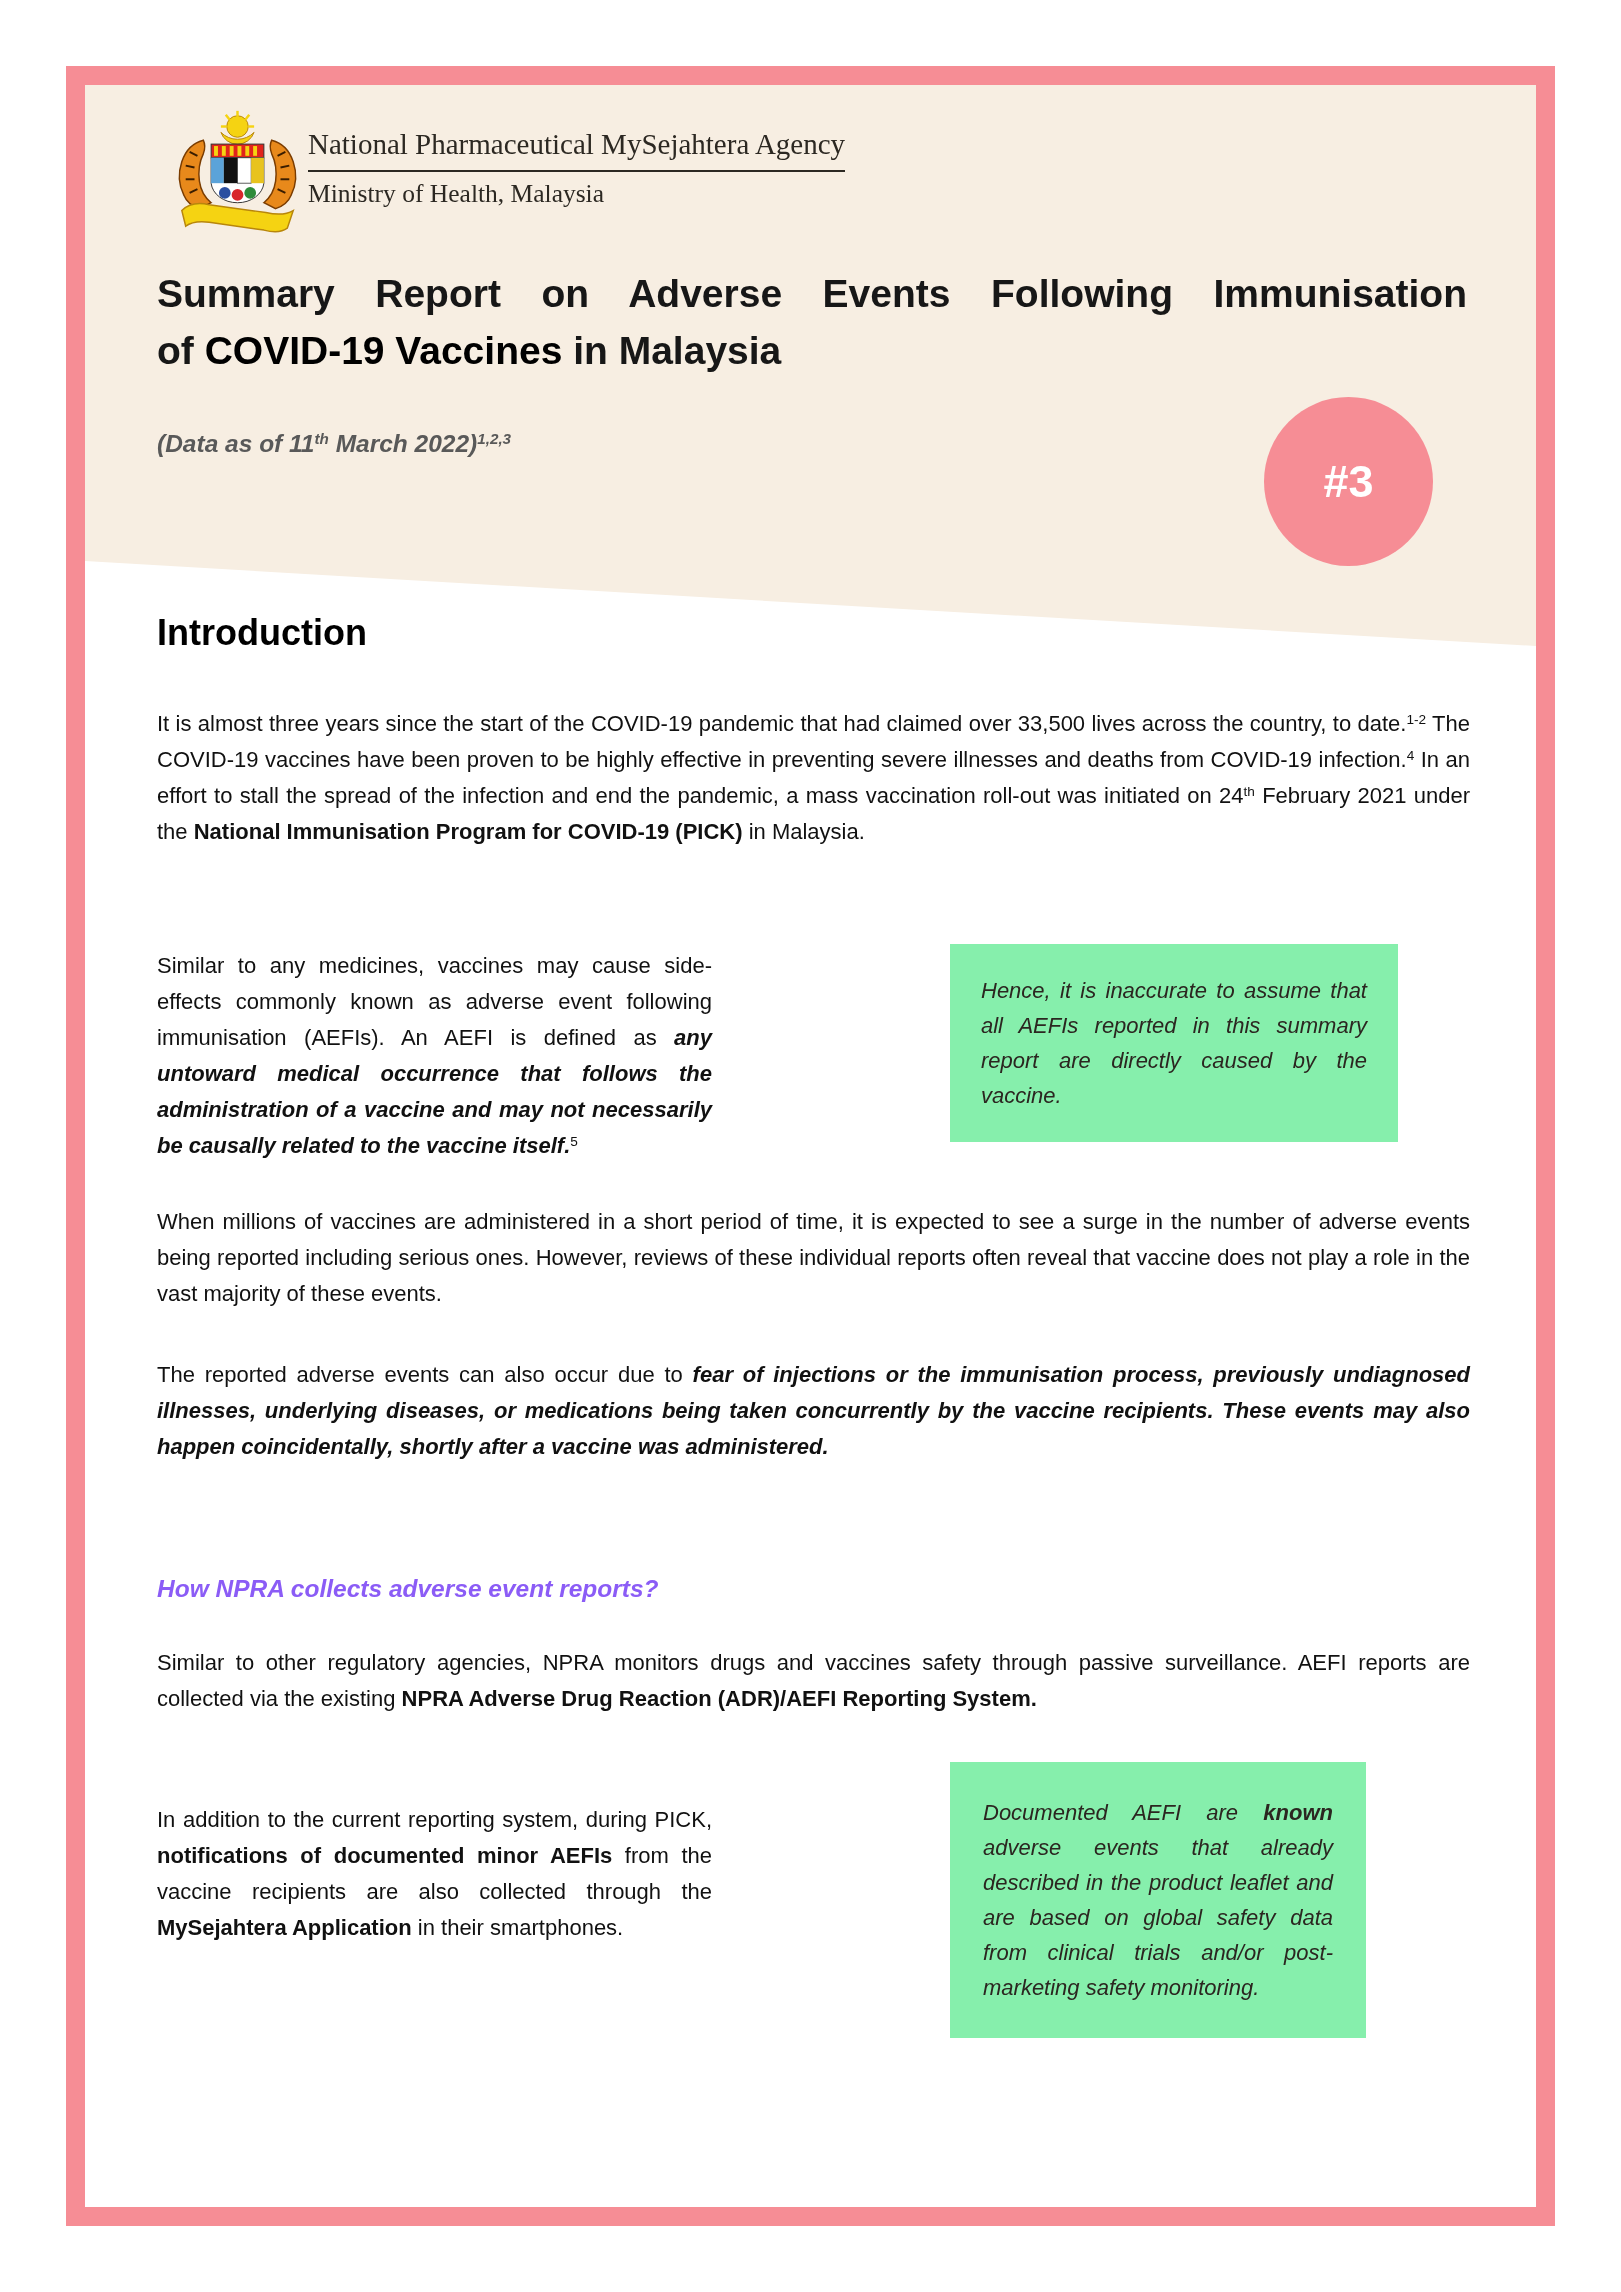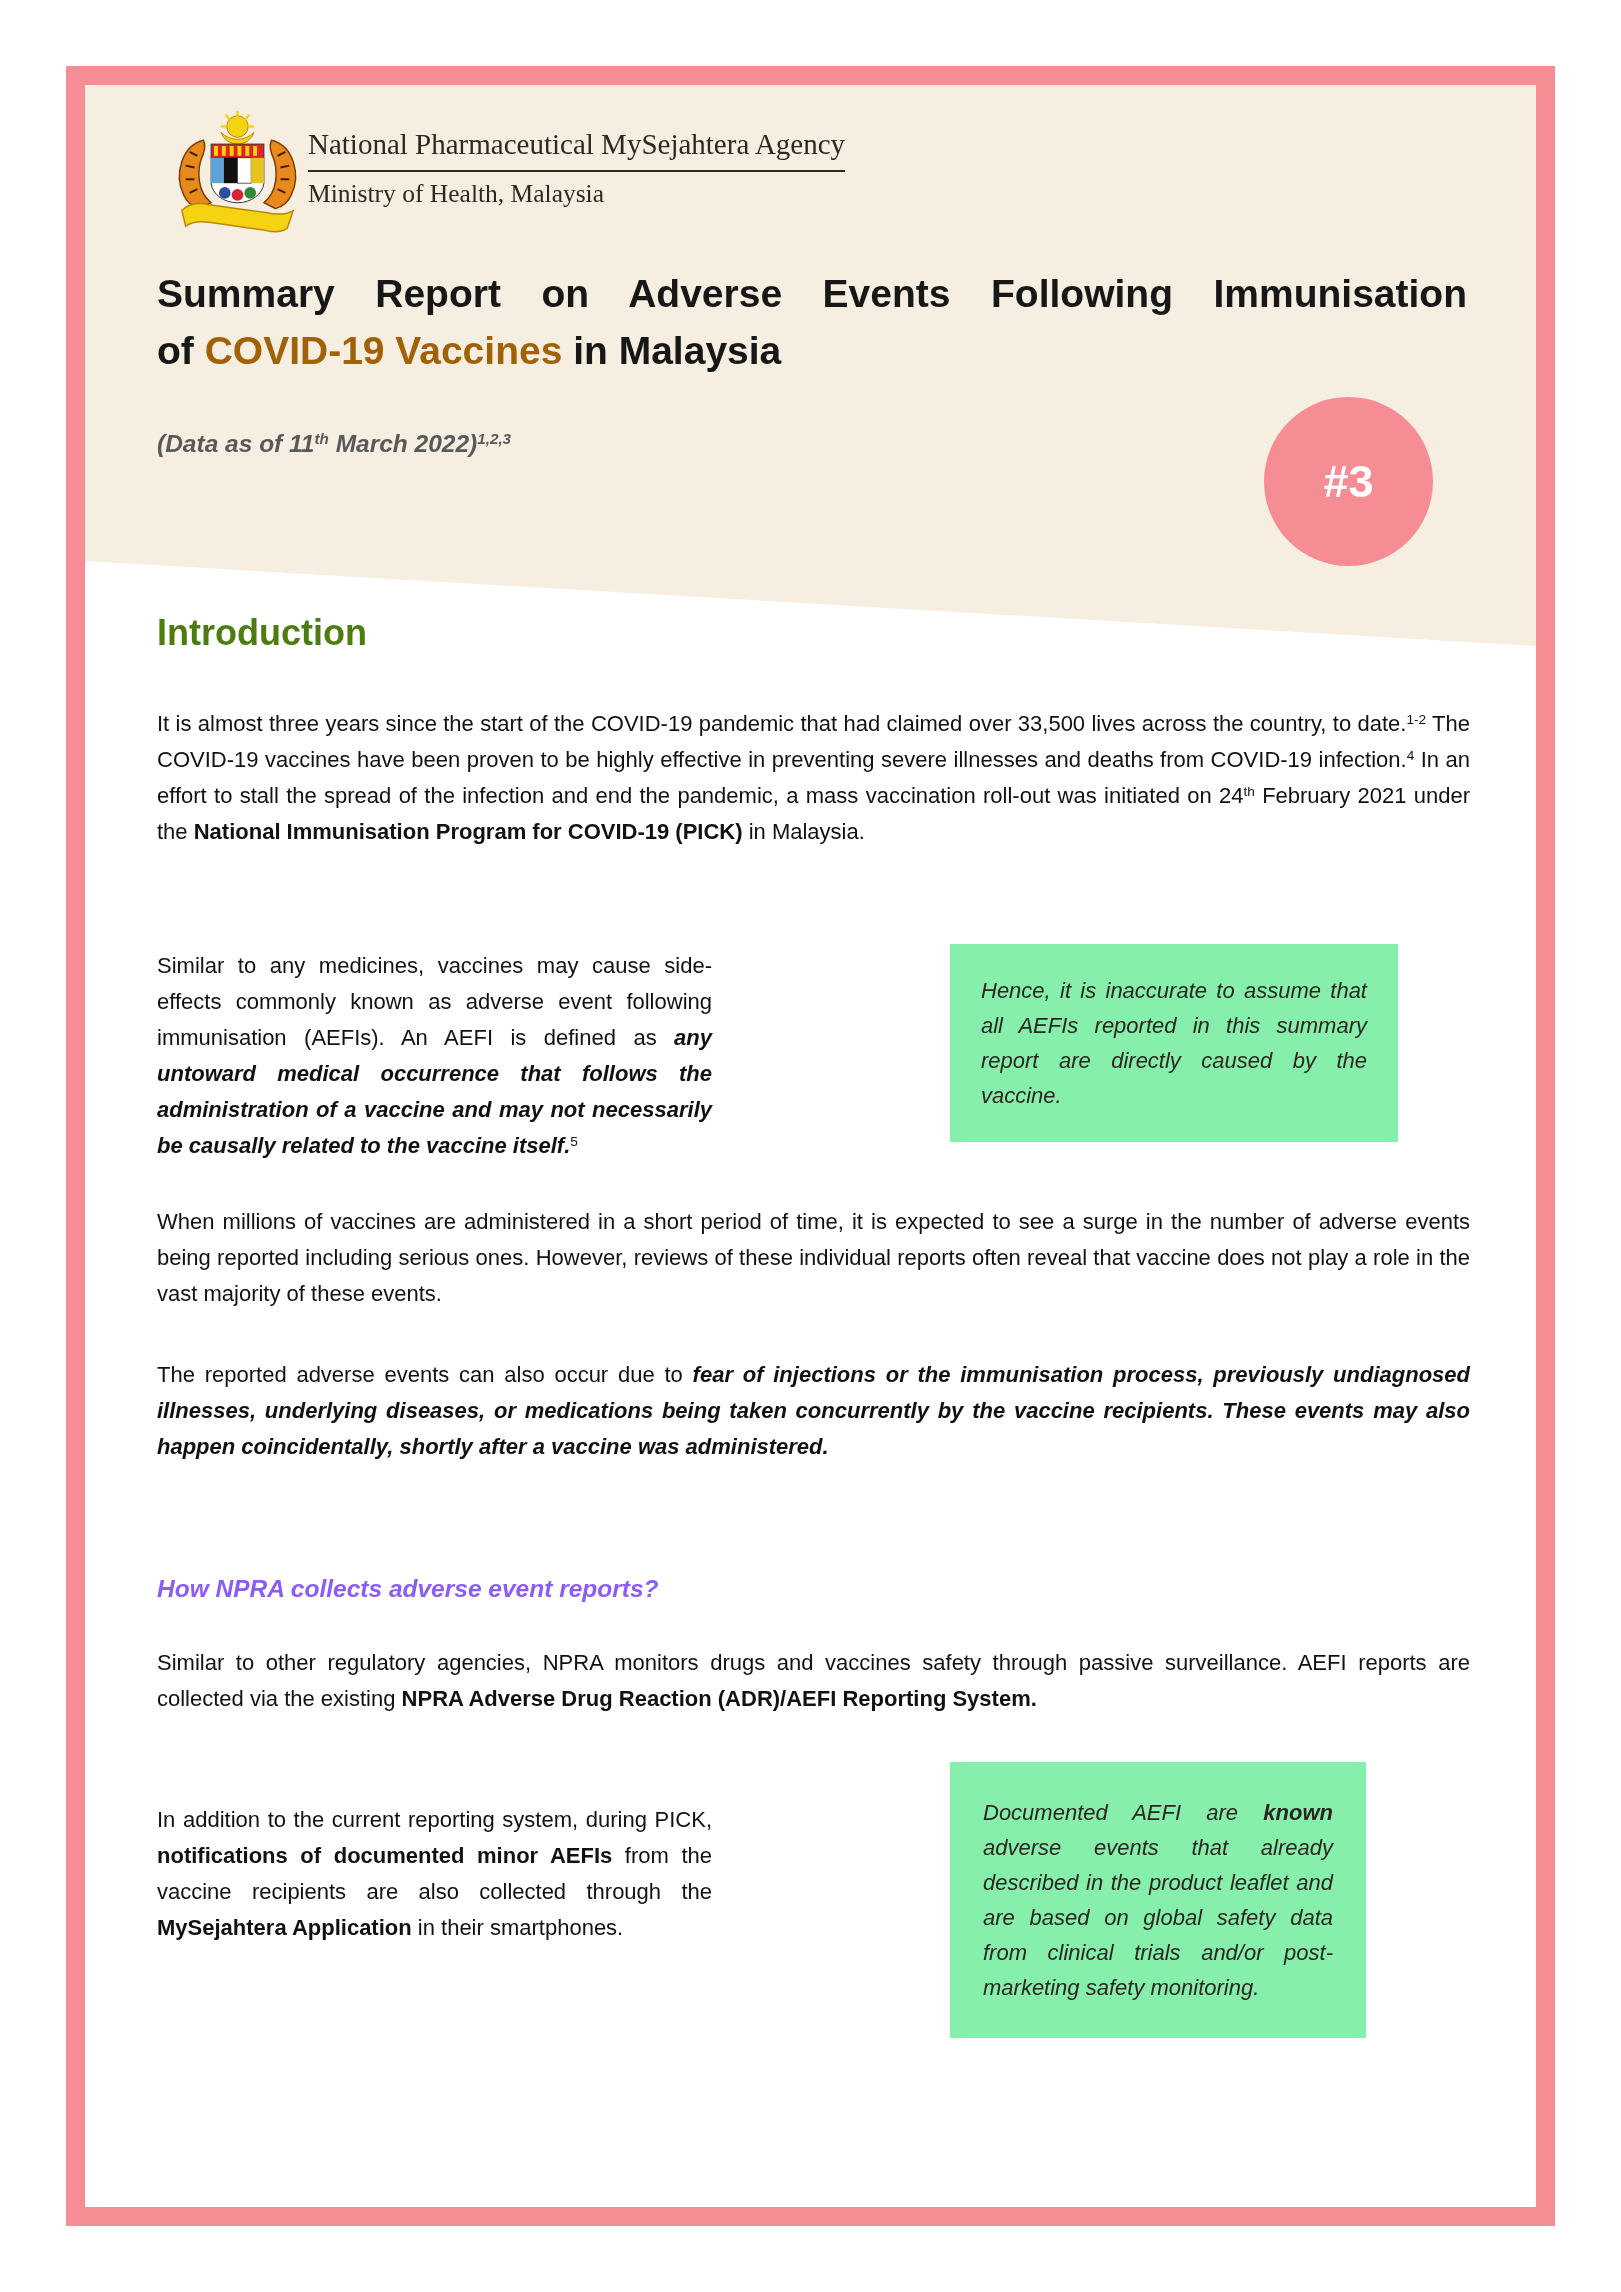--- a/index.html
+++ b/index.html
@@ -12,27 +12,27 @@
         clip-path:polygon(0 0,100% 0,100% 561px,0 476px);}
   .logo{position:absolute;left:67px;top:19.6px;width:171px;height:129px;}
   .org-block{position:absolute;left:223px;top:43px;}
   .org-name{font-family:"Liberation Serif",serif;font-size:29px;color:#2c2822;
             padding-bottom:8.8px;border-bottom:2.9px solid #2c2822;display:inline-block;}
   .ministry{font-family:"Liberation Serif",serif;font-size:25.5px;color:#2c2822;margin-top:6.9px;}
   .title{position:absolute;left:72px;top:184px;width:1310px;font-weight:700;
          font-size:39px;line-height:49px;color:#171717;}
   .title-line1{text-align:justify;text-align-last:justify;}
   .title-line2{margin-top:7.8px;}
-  .hl-pink{color:#a16207;}
+  .hl-pink{color:#000000;}
   .date-line{position:absolute;left:72px;top:345px;font-size:24.5px;font-weight:700;
              font-style:italic;color:#595959;}
   .badge{position:absolute;left:1179px;top:312px;width:169px;height:169px;border-radius:50%;
          background:#f68d95;display:flex;align-items:center;justify-content:center;
          color:#ffffff;font-size:45px;font-weight:700;}
-  .intro-h{position:absolute;left:72px;top:527px;font-size:36px;font-weight:700;color:#4d7c0f;}
+  .intro-h{position:absolute;left:72px;top:527px;font-size:36px;font-weight:700;color:#000000;}
   .para{font-size:22px;line-height:36px;text-align:justify;color:#111111;}
   .p1{position:absolute;left:72px;top:621px;width:1313px;}
   .col-left1{position:absolute;left:72px;top:863px;width:555px;}
   .sidebox{position:absolute;background:#86efac;font-style:italic;font-size:22px;
            line-height:35px;text-align:justify;color:#2b2620;box-sizing:border-box;}
   .box1{left:865px;top:859px;width:448px;min-height:184px;padding:29px 31px;}
   .p3{position:absolute;left:72px;top:1119px;width:1313px;}
   .p4{position:absolute;left:72px;top:1272px;width:1313px;}
   .sub-h{position:absolute;left:72px;top:1490px;font-size:24.5px;font-weight:700;
          font-style:italic;color:#8b5cf6;}

